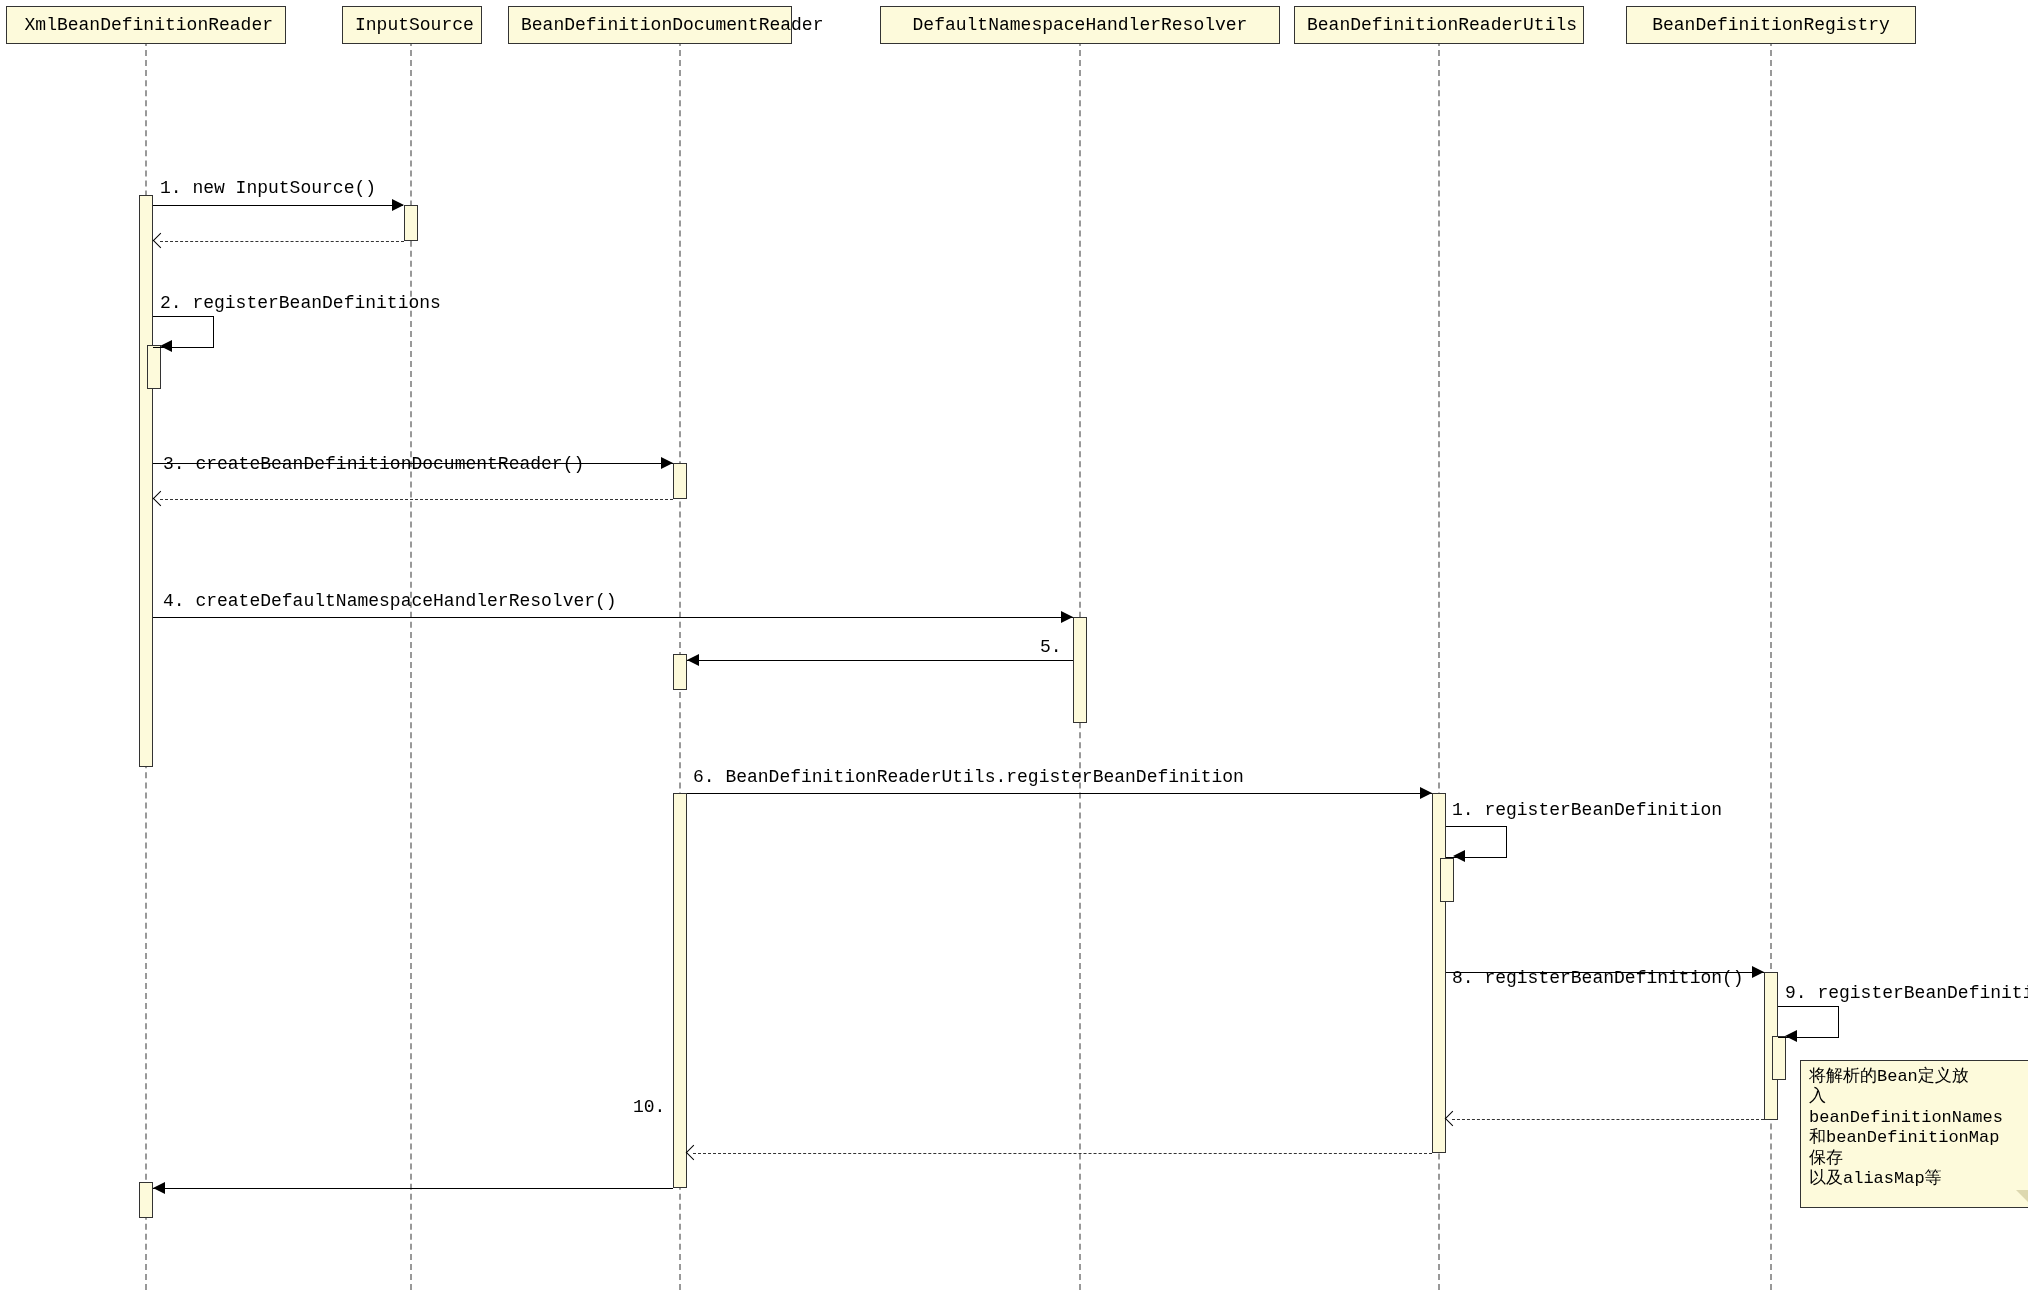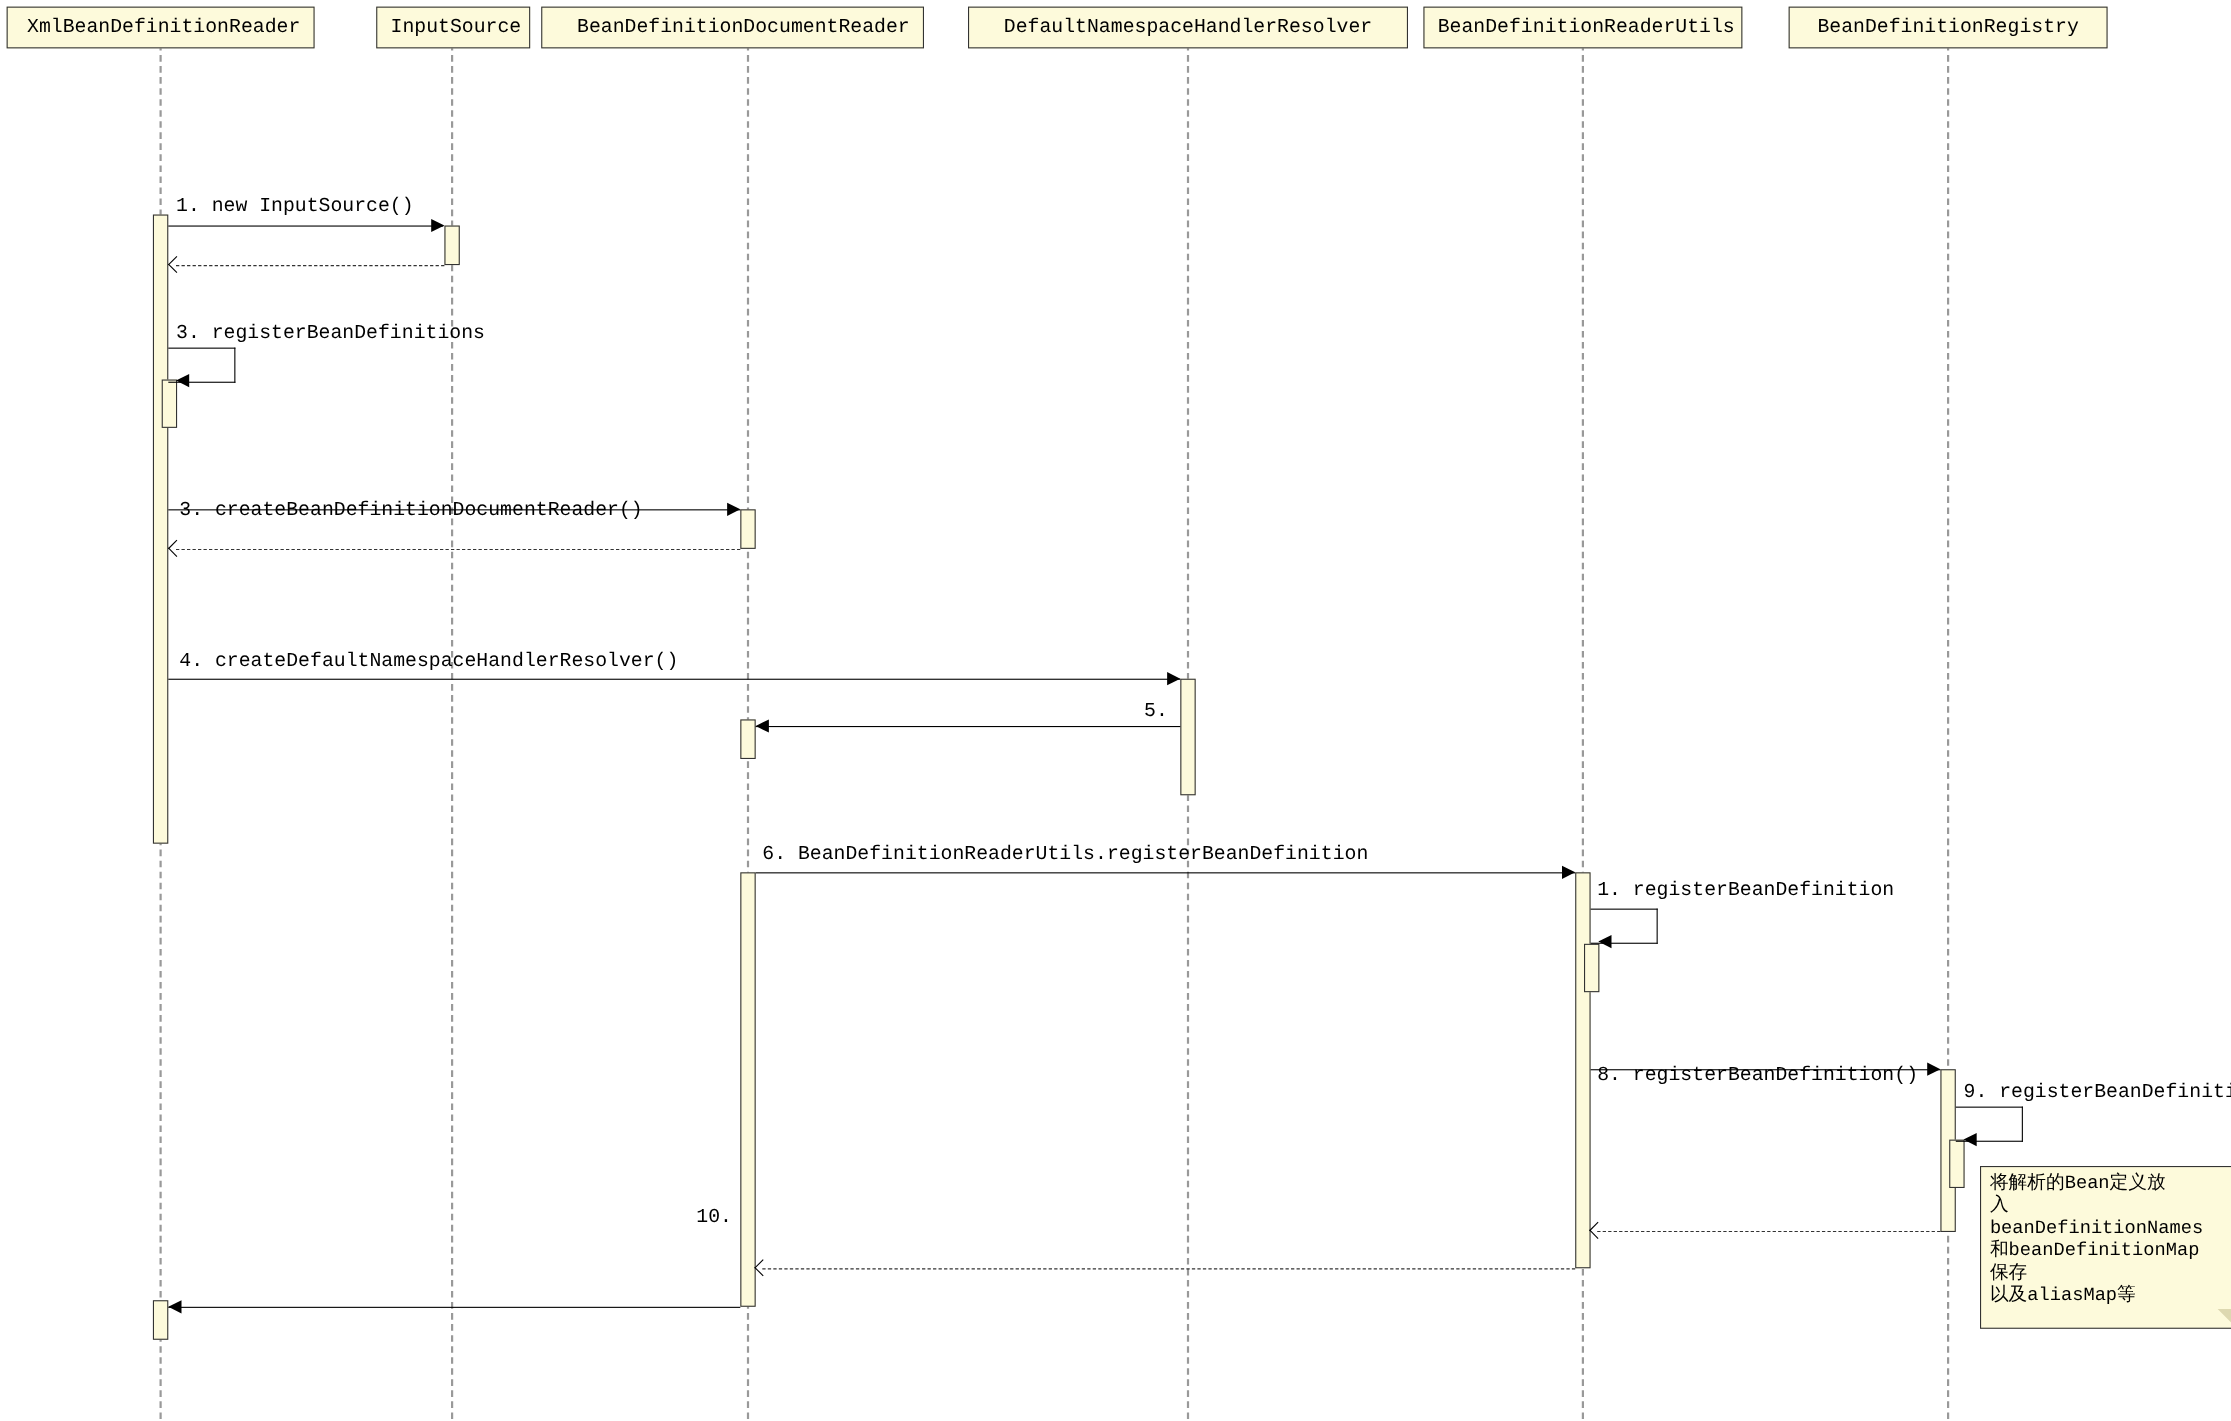--- a/index.html
+++ b/index.html
@@ -100,21 +100,21 @@
 
 <div class="lifeline" style="left:145px; height:1250px;"></div>
 <div class="lifeline" style="left:410px; height:1250px;"></div>
 <div class="lifeline" style="left:679px; height:1250px;"></div>
 <div class="lifeline" style="left:1079px; height:1250px;"></div>
 <div class="lifeline" style="left:1438px; height:1250px;"></div>
 <div class="lifeline" style="left:1770px; height:1250px;"></div>
 
 <div class="participant-box" style="left:6px; width:280px;text-align:right;"><span>XmlBeanDefinitionReader</span></div>
 <div class="participant-box" style="left:342px; width:140px;"><span>InputSource</span></div>
-<div class="participant-box" style="left:492px; width:348px;text-align:right;"><span>BeanDefinitionDocumentReader</span></div>
+<div class="participant-box" style="left:508px; width:284px;"><span>BeanDefinitionDocumentReader</span></div>
 <div class="participant-box" style="left:880px; width:400px;"><span>DefaultNamespaceHandlerResolver</span></div>
 <div class="participant-box" style="left:1294px; width:290px;"><span>BeanDefinitionReaderUtils</span></div>
 <div class="participant-box" style="left:1626px; width:290px;"><span>BeanDefinitionRegistry</span></div>
 
 <div class="activation" style="left:139px; top:195px; height:572px;"></div>
 
 <div class="activation" style="left:139px; top:1182px; height:36px;"></div>
 
 <div class="activation" style="left:147px; top:345px; height:44px;"></div>
 
@@ -136,21 +136,21 @@
 
 <div class="activation" style="left:1772px; top:1036px; height:44px;"></div>
 
 <div class="msg-label" style="left:160px; top:178px;">1. new InputSource()</div>
 <div class="arrow-line" style="left:153px; top:205px; width:250px;"></div>
 <div class="arrow-head-right" style="left:392px; top:199px;"></div>
 
 <div class="arrow-line-dashed" style="left:160px; top:241px; width:244px;"></div>
 <div class="arrow-head-left-open" style="left:155px; top:235px;"></div>
 
-<div class="msg-label" style="left:160px; top:293px;">3. registerBeanDefinitions</div>
+<div class="msg-label" style="left:160px; top:293px;">2. registerBeanDefinitions</div>
 <div class="self-call" style="left:153px; top:316px; width:60px; height:30px;"></div>
 <div class="arrow-head-left" style="left:160px; top:340px;"></div>
 
 <div class="msg-label" style="left:163px; top:437px;margin-top:17px;">3. createBeanDefinitionDocumentReader()</div>
 <div class="arrow-line" style="left:153px; top:463px; width:520px;"></div>
 <div class="arrow-head-right" style="left:661px; top:457px;"></div>
 <div class="arrow-line-dashed" style="left:160px; top:499px; width:513px;"></div>
 <div class="arrow-head-left-open" style="left:155px; top:493px;"></div>
 
 <div class="msg-label" style="left:163px; top:591px;">4. createDefaultNamespaceHandlerResolver()</div>

